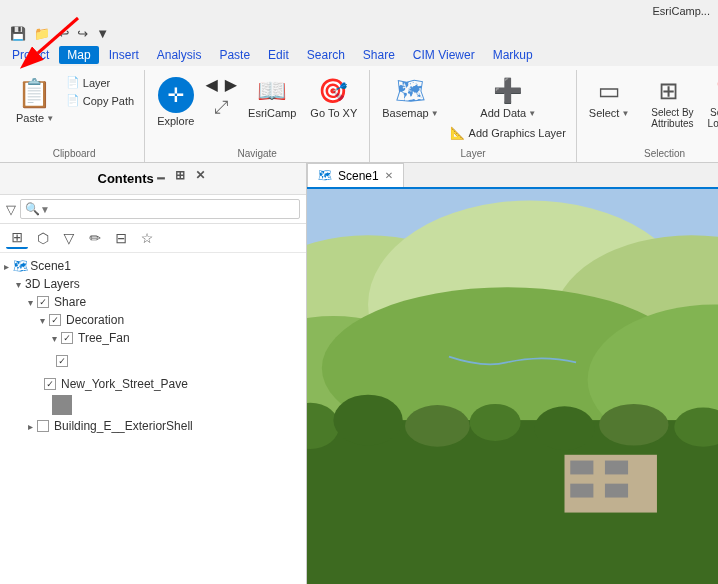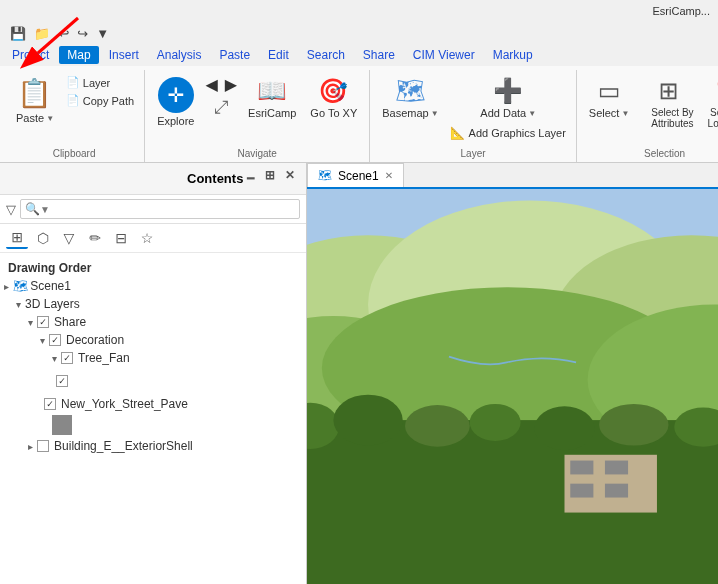--- a/index.html
+++ b/index.html
@@ -117,21 +117,21 @@
       flex-direction: column;
       overflow: hidden;
     }
 
     .panel-header {
       background: #f5f5f5;
       border-bottom: 1px solid #ddd;
       padding: 4px 8px;
       display: flex;
       align-items: center;
-      justify-content: flex-end;
+      justify-content: center;
       font-weight: 600;
       font-size: 13px;
     }
 
     .panel-header-controls {
       display: flex;
       gap: 4px;
     }
 
     .panel-header-btn {
@@ -469,21 +469,20 @@
       </div>
       <div class="toolbar-btn">
         <span>⊟</span>
       </div>
       <div class="toolbar-btn">
         <span>☆</span>
       </div>
     </div>
 
     <div class="tree-area">
-      <div class="drawing-order-label">Drawing Order</div>
 
       <div class="tree-item tree-indent-0">
         <span class="expand-arrow">▸</span>
         <span style="font-size:12px;color:#0078d4;">🗺</span>
         <span>Scene1</span>
       </div>
 
       <div class="tree-item tree-indent-1">
         <span class="expand-arrow">▾</span>
         <span>3D Layers</span>

